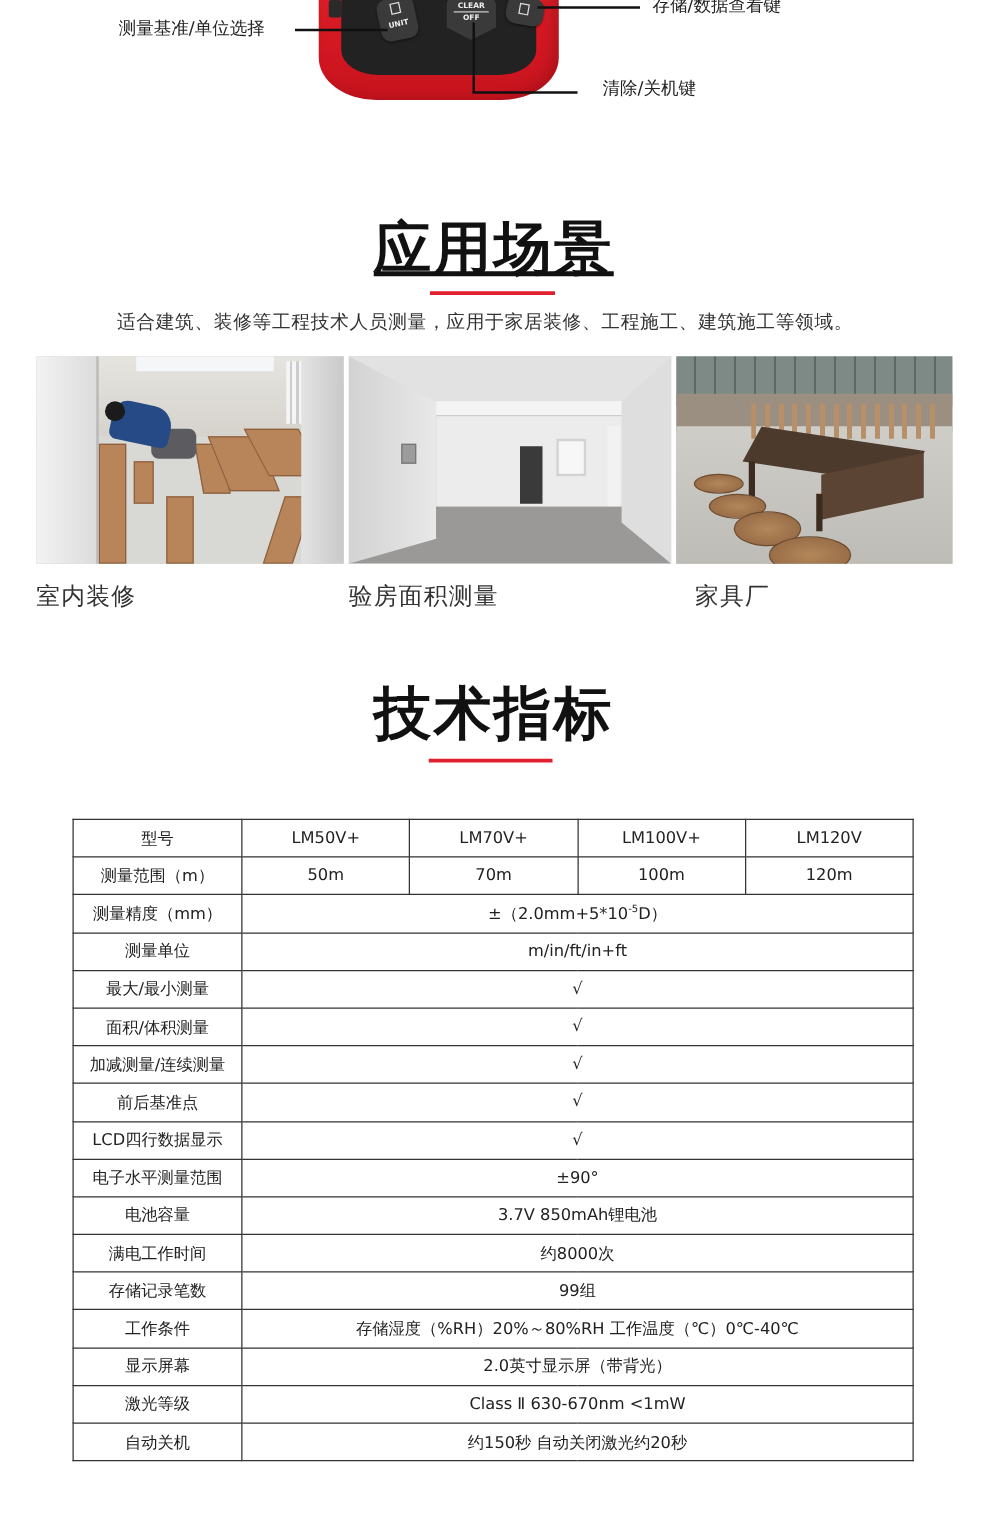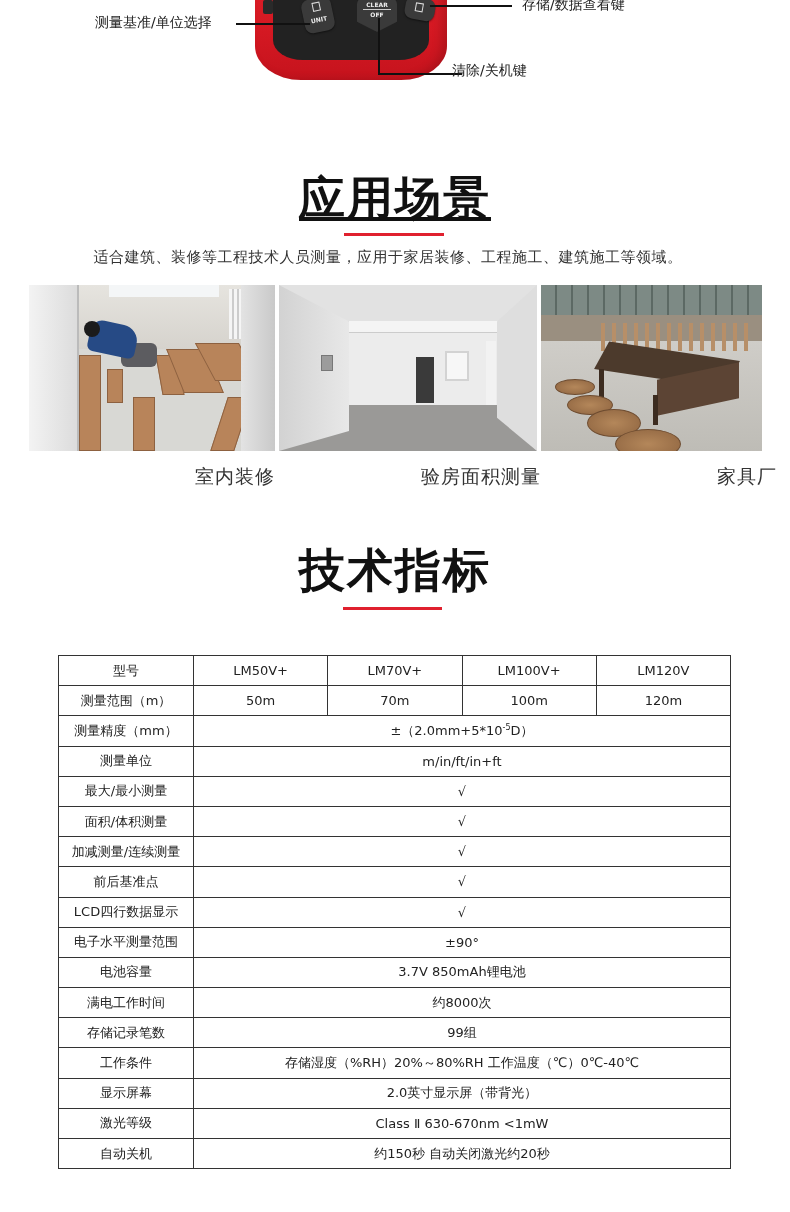--- a/index.html
+++ b/index.html
@@ -42,21 +42,21 @@
   .title-underline {
     position: absolute; height: 3px; background: #e0202e;
   }
   .intro {
     position: absolute; left: 0; top: 248px; width: 776px; text-align: center;
     font-size: 15px; color: #333; letter-spacing: 0.5px;
   }
 
   
   .scene { position: absolute; top: 285px; height: 166px; overflow: hidden; }
-  .scene-caption { position: absolute; top: 464px; font-size: 19px; color: #333; text-align: right; letter-spacing: 1px; }
+  .scene-caption { position: absolute; top: 464px; font-size: 19px; color: #333; text-align: left; letter-spacing: 1px; }
 
   .p1 { left: 29px; width: 246px; background: #d9d6d0; }
   .p2 { left: 279px; width: 258px; background: #cfcfcf; }
   .p3 { left: 541px; width: 221px; background: #b8b8b2; }
 
   
   .p1 .wall { position:absolute; left:0; top:0; width:100%; height:70px; background:linear-gradient(#e6e4df,#d4d1cb);}
   .p1 .floor { position:absolute; left:0; top:64px; width:100%; height:102px; background:#d8d8d4;}
   .p1 .door { position:absolute; left:0; top:0; width:50px; height:166px; background:linear-gradient(90deg,#f3f3f3,#dcdcdc); border-right:2px solid #bbb;}
   .p1 .window { position:absolute; left:80px; top:0; width:110px; height:12px; background:#f4f6f7;}
@@ -124,21 +124,21 @@
   </div>
 
   <div class="callout-line" style="left:236px; top:23px; width:74px; height:1.5px;"></div>
   <div class="callout-text" style="left:95px; top:14px;">测量基准/单位选择</div>
 
   <div class="callout-line" style="left:430px; top:5px; width:82px; height:1.5px;"></div>
   <div class="callout-text" style="left:522px; top:-4px;">存储/数据查看键</div>
 
   <div class="callout-line" style="left:378px; top:18px; width:1.5px; height:56px;"></div>
   <div class="callout-line" style="left:378px; top:73px; width:84px; height:1.5px;"></div>
-  <div class="callout-text" style="left:452px; top:62px;">清除/关机键</div>
+  <div class="callout-text" style="left:482px; top:62px;">清除/关机键</div>
 </div>
 
 <div class="section-title" style="top:168px;text-decoration:underline;">应用场景</div>
 <div class="title-underline" style="left:344px; top:233px; width:100px;"></div>
 <div class="intro">适合建筑、装修等工程技术人员测量，应用于家居装修、工程施工、建筑施工等领域。</div>
 
 <div class="scene p1">
   <div class="wall"></div>
     <div class="floor"></div>
   <div class="window"></div>

